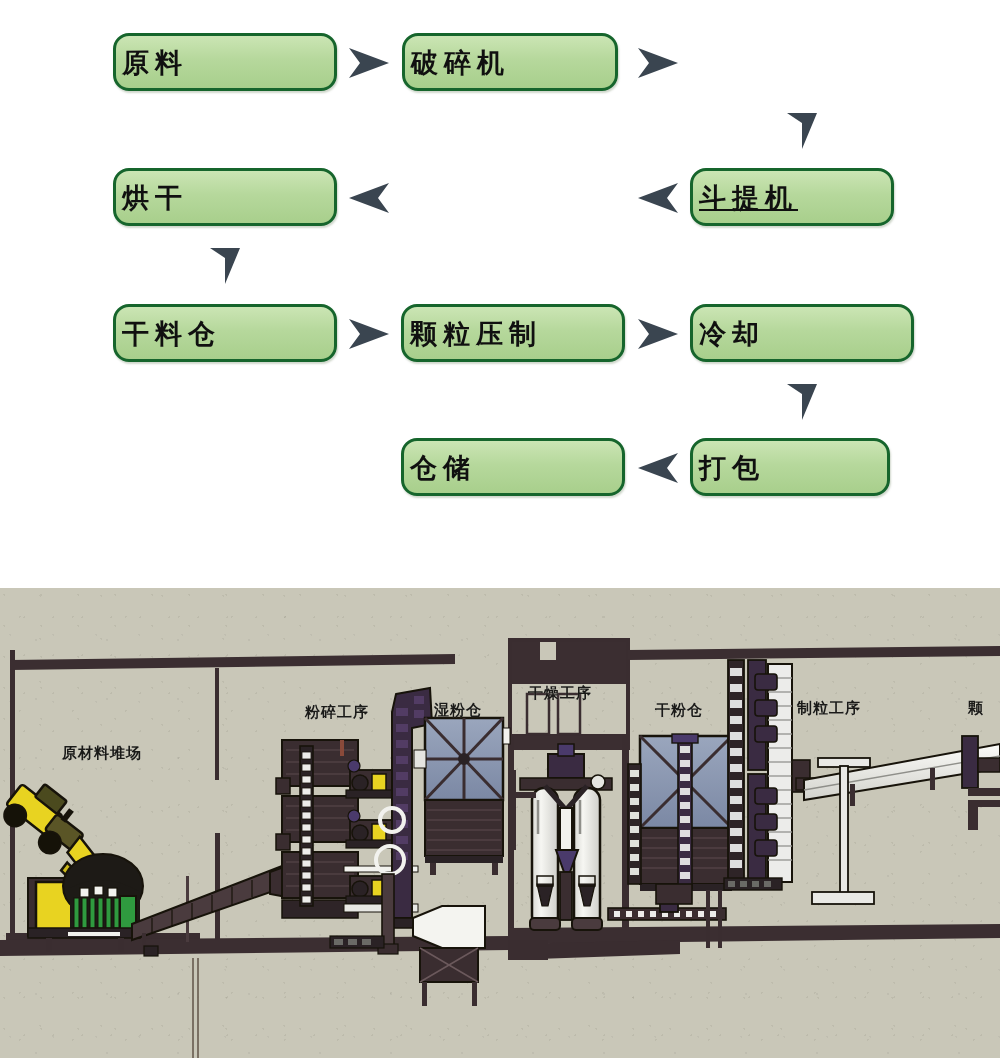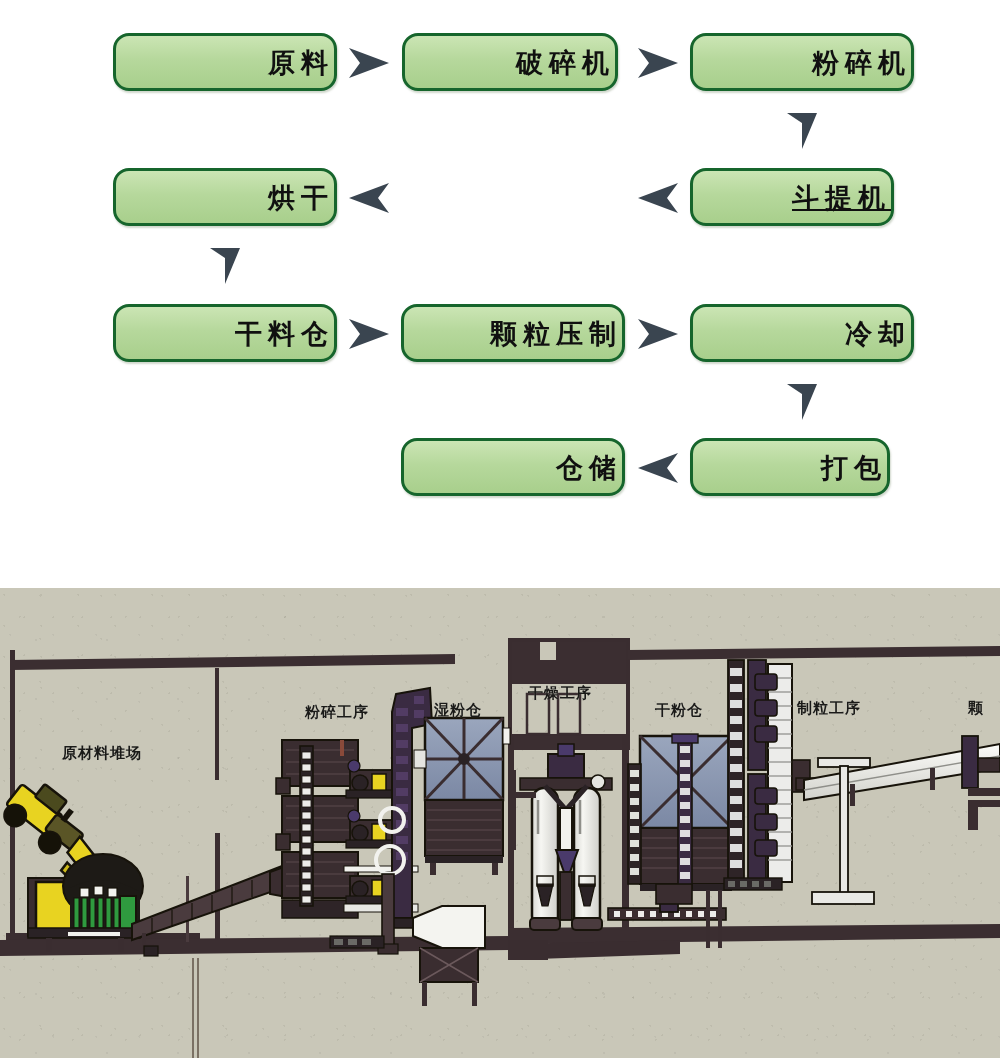--- a/index.html
+++ b/index.html
@@ -16,21 +16,21 @@
   #flowchart{
     position:absolute;left:0;top:0;width:1000px;height:588px;
     background:#ffffff;
   }
   .node{
     position:absolute;
     box-sizing:border-box;
     border:3px solid #16652c;
     border-radius:16px;
     background:linear-gradient(180deg,#cbe5b4 0%,#b6d89c 45%,#a8cf8c 100%);
-    display:flex;align-items:center;justify-content:flex-end;
+    display:flex;align-items:center;justify-content:flex-start;
     color:#101010;
     font-size:27px;
     font-weight:bold;
     letter-spacing:6px;
     text-indent:6px;
     font-family:"DejaVu Sans","Liberation Sans",sans-serif;
     box-shadow:1px 2px 2px rgba(120,140,110,0.35);
   }
   .node span{display:block;line-height:1;}
 
@@ -85,23 +85,20 @@
   <div class="node" style="left:402px;top:33px;width:216px;height:58px;">
     <span>破碎机</span>
   </div>
 
   <div class="arrow" style="left:634px;top:46px;width:48px;height:34px;">
     <svg width="48" height="34" viewBox="0 0 48 34">
       <path d="M4 2 L44 17 L4 32 L15 17 Z" fill="#3a4550"></path>
     </svg>
   </div>
 
-  <div class="node" style="left:690px;top:33px;width:224px;height:58px;">
-    <span>粉碎机</span>
-  </div>
 
   <div class="arrow" style="left:785px;top:109px;width:34px;height:44px;">
     <svg width="34" height="44" viewBox="0 0 34 44">
       <path d="M2 4 L32 4 L17 40 L17 14 Z" fill="#3a4550"></path>
     </svg>
   </div>
 
   <div class="node" style="left:113px;top:168px;width:224px;height:58px;">
     <span>烘干</span>
   </div>

